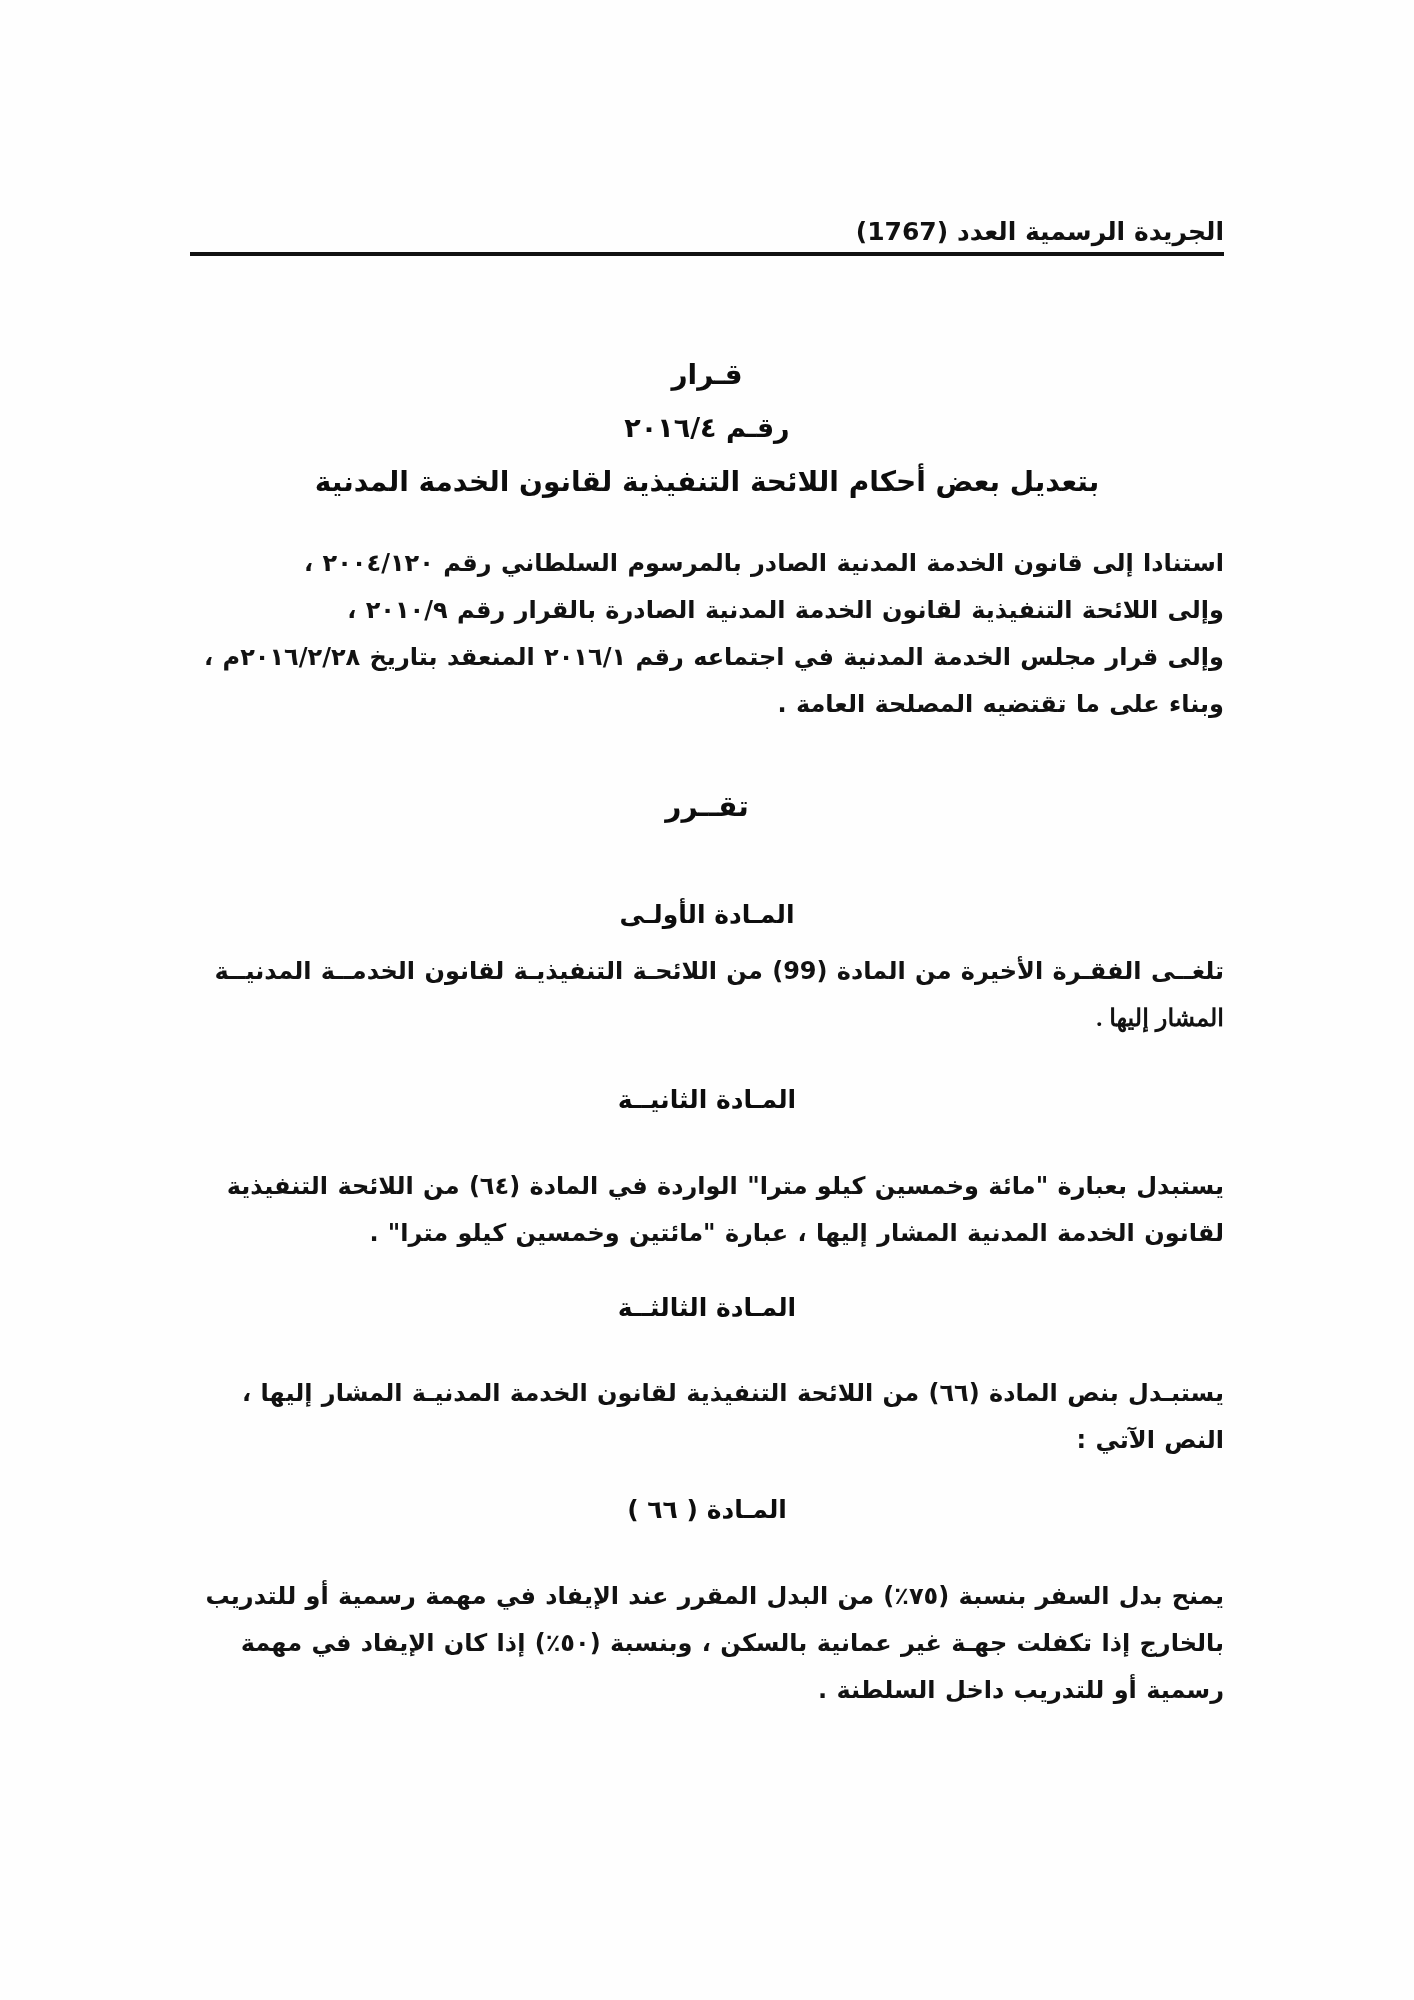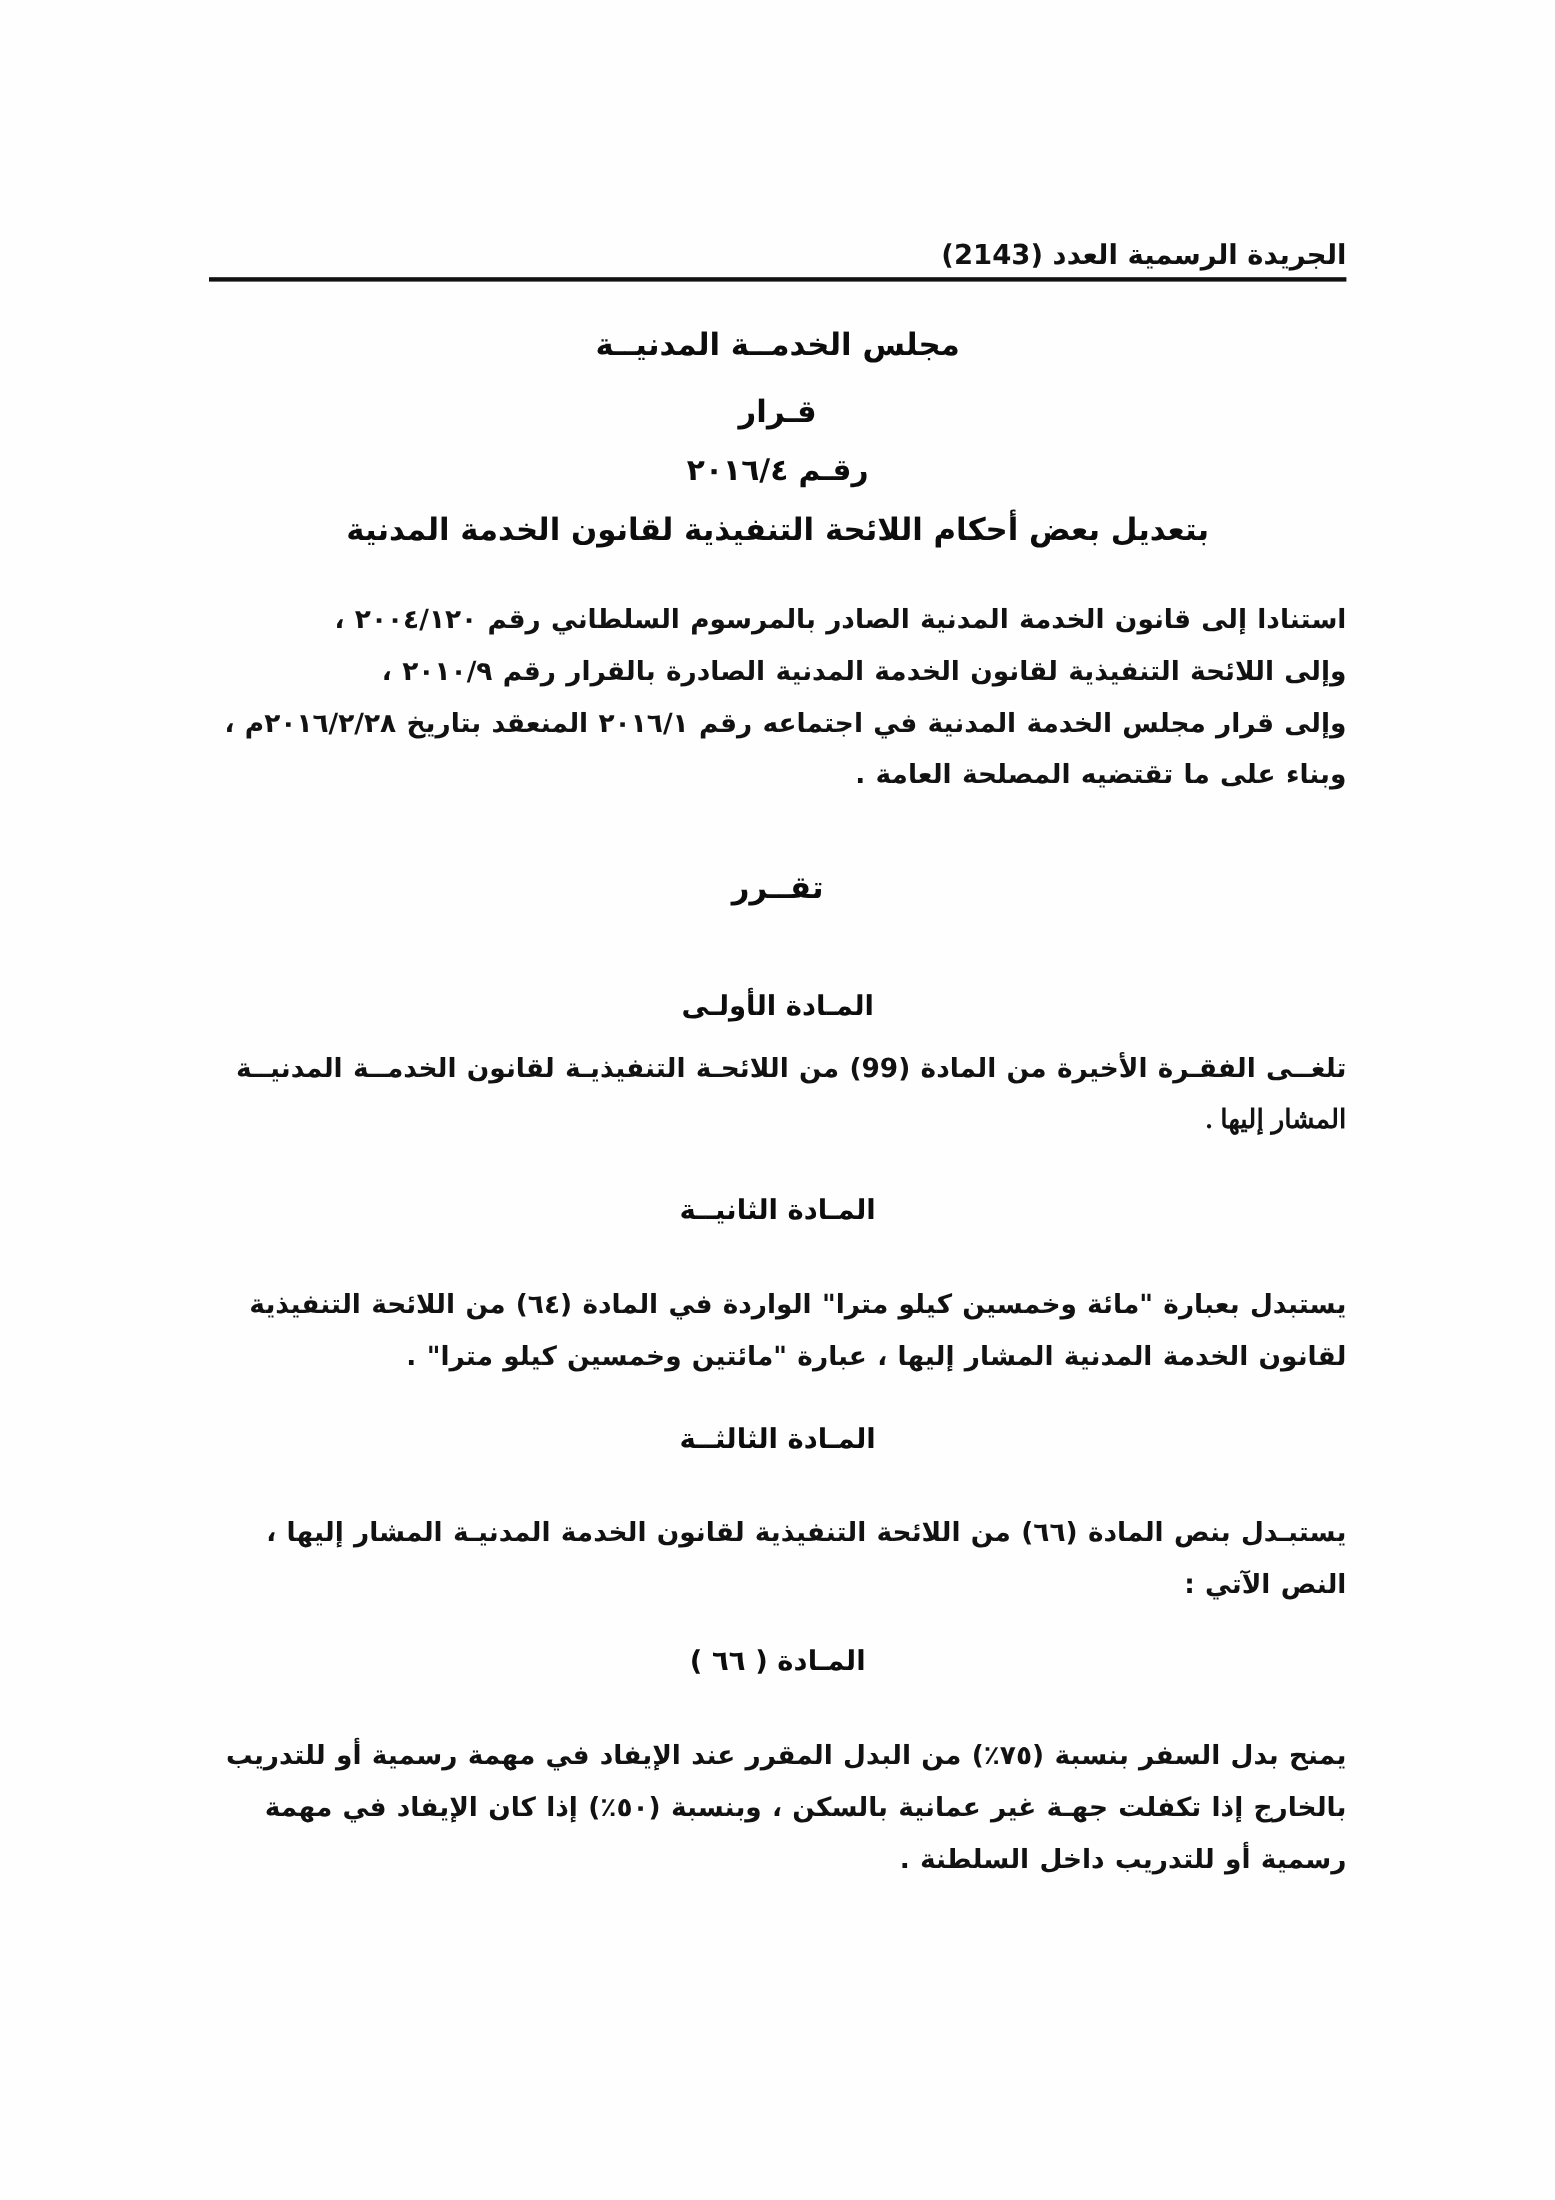--- a/index.html
+++ b/index.html
@@ -107,27 +107,24 @@
   }
   .ln.j > span { white-space: pre; }
   .ln.r { text-align: right; }
 </style>
 </head>
 <body>
 
 <div class="page">
 
   <div class="running-header">
-    <span class="rh-text">الجريدة الرسمية العدد (2143)</span>
+    <span class="rh-text">الجريدة الرسمية العدد (1767)</span>
     <div class="rh-rule"></div>
   </div>
 
-  <div class="center-block" style="top:297px;">
-    <span class="h-main">مجلس الخدمــة المدنيــة</span>
-  </div>
 
   <div class="center-block" style="top:358px;">
     <span class="h-sub">قـرار</span>
   </div>
 
   <div class="center-block" style="top:412px;">
     <span class="h-num">رقـم ٢٠١٦/٤</span>
   </div>
 
   <div class="center-block" style="top:465px;">

